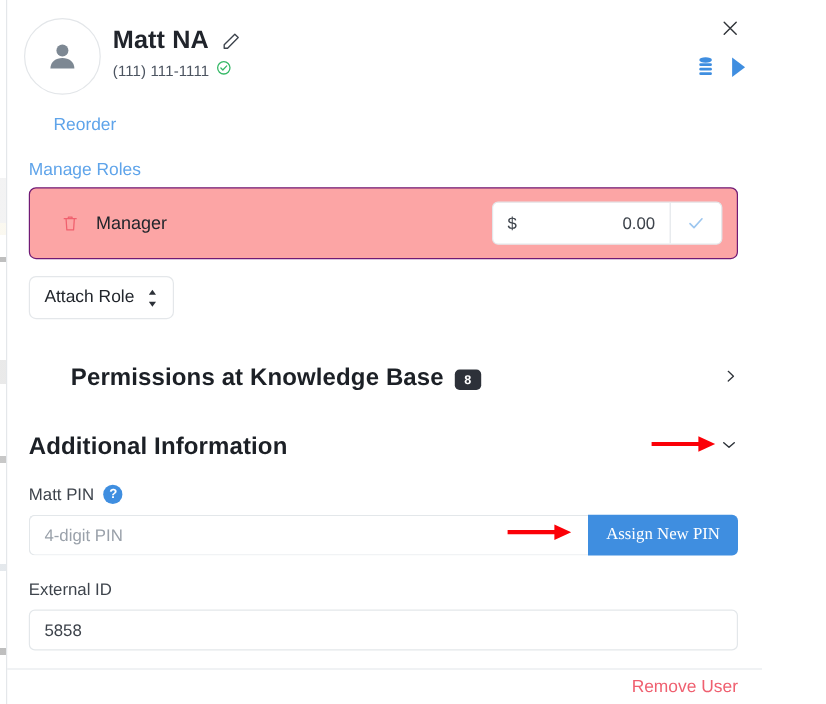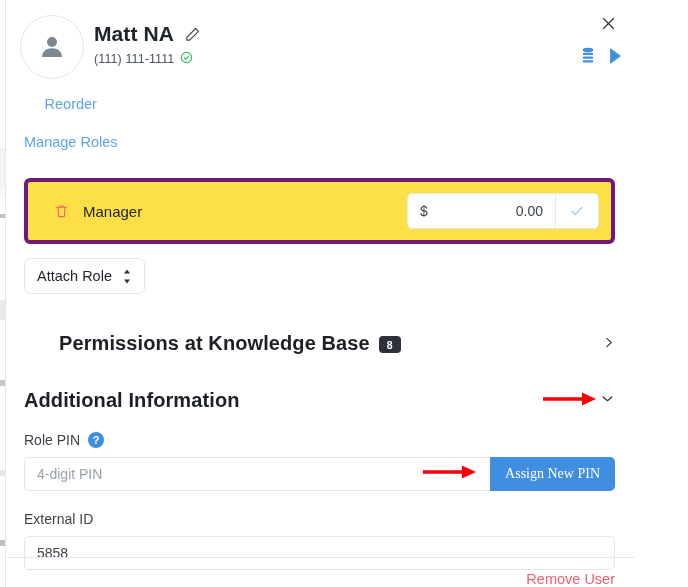--- a/index.html
+++ b/index.html
@@ -146,24 +146,24 @@
     align-items: center;
     gap: 22px;
     flex-direction: column;
   }
   .link {
     color: #5fa4ea;
     font-size: 14.5px;
     cursor: pointer;
   }
   .roles-card {
-    margin-top: 28px;
-    border: 4px solid #701a75;
+    margin-top: 6px;
+    border: 1px solid #701a75;
     border-radius: 6px;
-    background: #fde047;
+    background: #fca5a5;
     padding: 10px 12px;
   }
   .role-row {
     display: flex;
     align-items: center;
     justify-content: space-between;
     height: 38px;
   }
   .role-left {
     display: flex;
@@ -351,21 +351,21 @@
     background: #fff;
   }
 
   .footer {
     position: absolute;
     left: 0; right: 0;
     bottom: 0;
     height: 29px;
     border-top: 1px solid #e7eaed;
     display: flex;
-    align-items: flex-end;
+    align-items: center;
     justify-content: flex-end;
     padding-right: 20px;
   }
   .remove-user {
     color: #ef6070;
     font-size: 14.5px;
     cursor: pointer;
   }
 </style>
 </head>
@@ -500,21 +500,21 @@
           </span>
           <span>
             <svg width="15" height="15" viewBox="0 0 24 24" fill="none" stroke="#2f343b" stroke-width="2" stroke-linecap="round" stroke-linejoin="round">
               <path d="M5 9.5l7 6 7-6"></path>
             </svg>
           </span>
         </span>
       </div>
 
       <div class="field-label">
-        <span>Role PIN</span>
+        <span>Matt PIN</span>
         <span class="help-badge">?</span>
       </div>
 
       <div class="pin-row">
         <input class="pin-input" type="text" placeholder="4-digit PIN" style="">
         <span class="pin-arrow">
           <svg width="56" height="16" viewBox="0 0 56 16">
             <line x1="1" y1="8" x2="41" y2="8" stroke="#fb0007" stroke-width="3.6"></line>
             <path d="M40 1.5L54 8l-14 6.5z" fill="#fb0007"></path>
           </svg>

